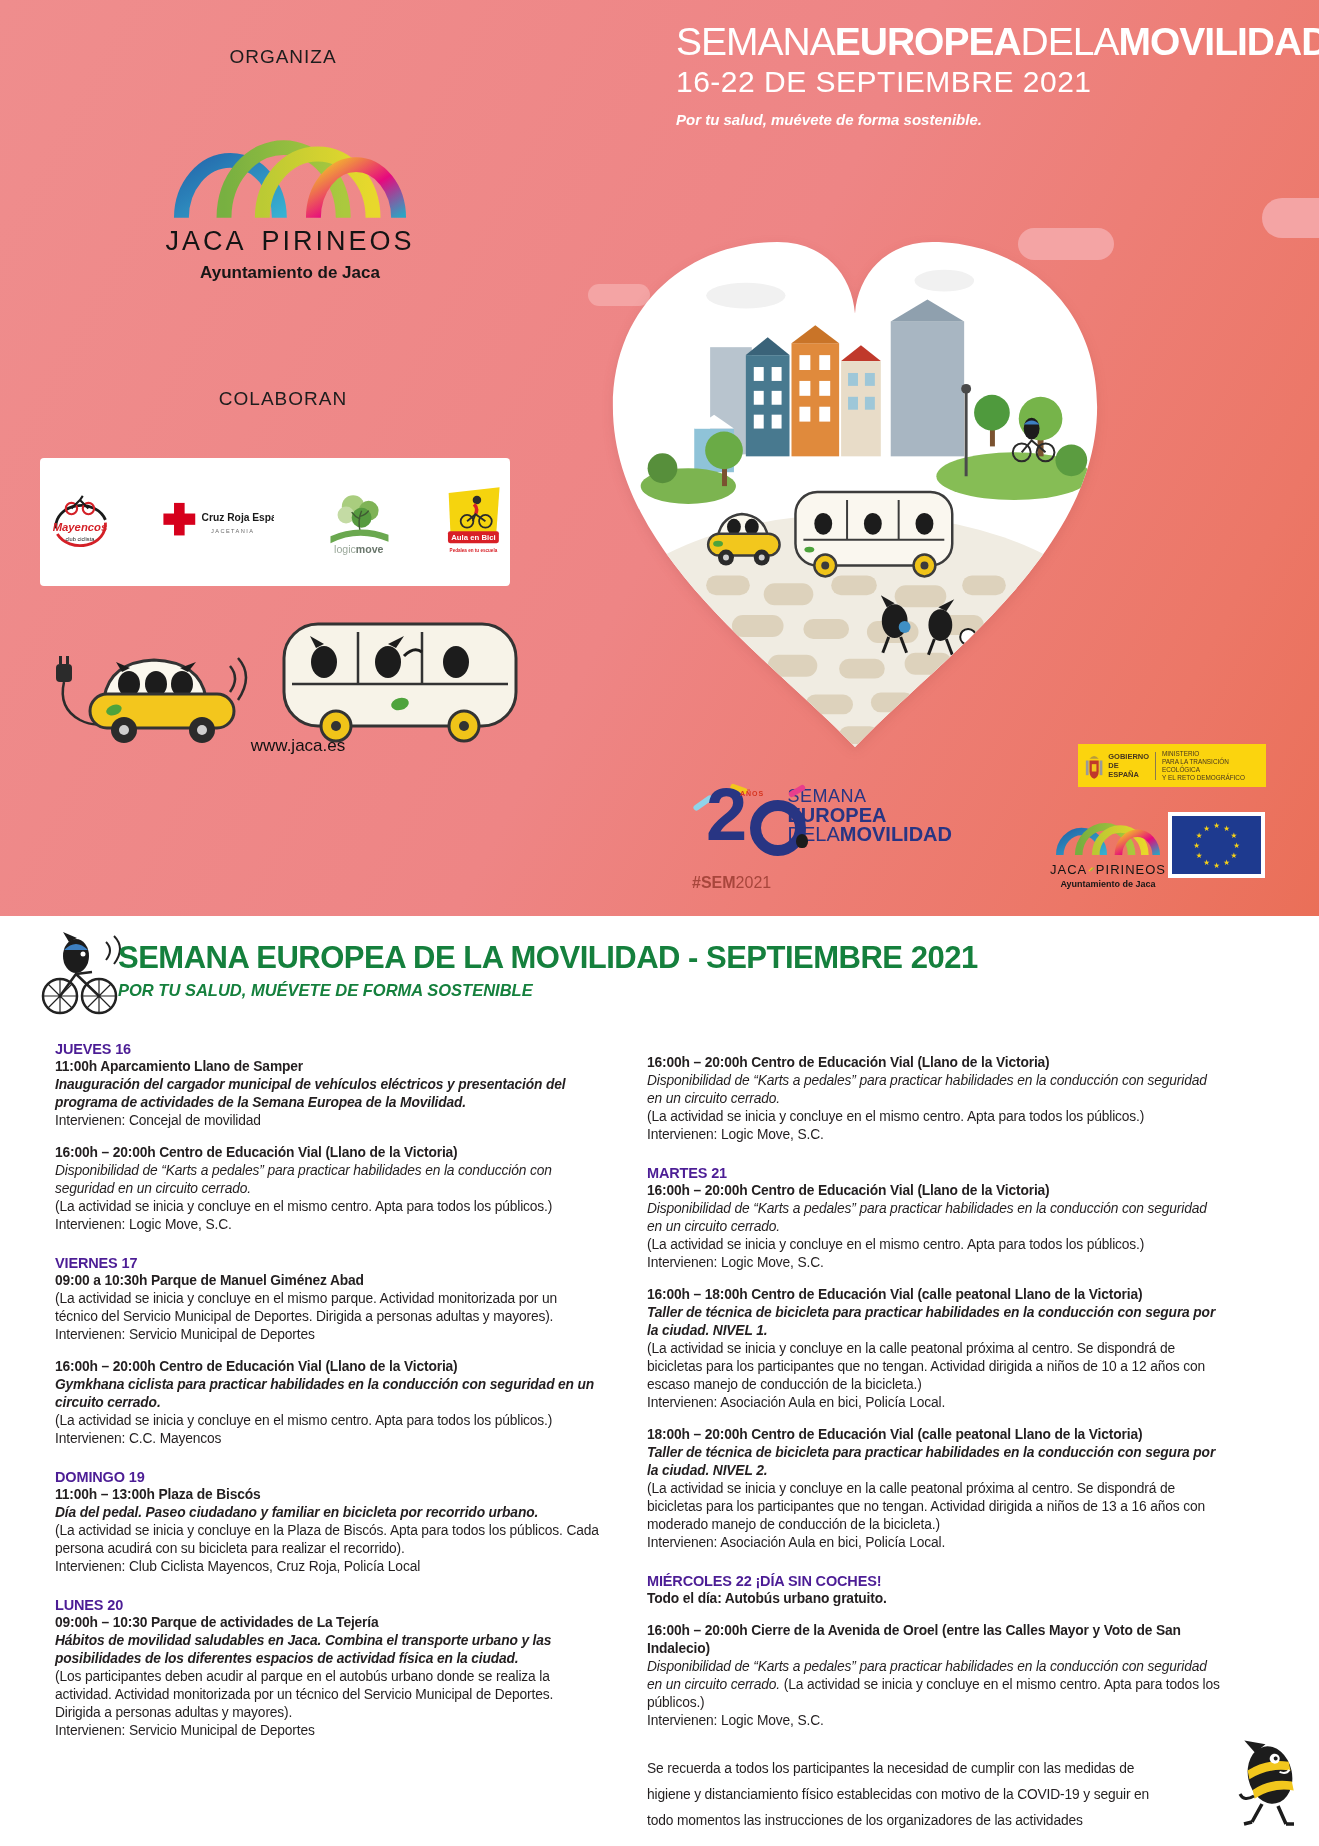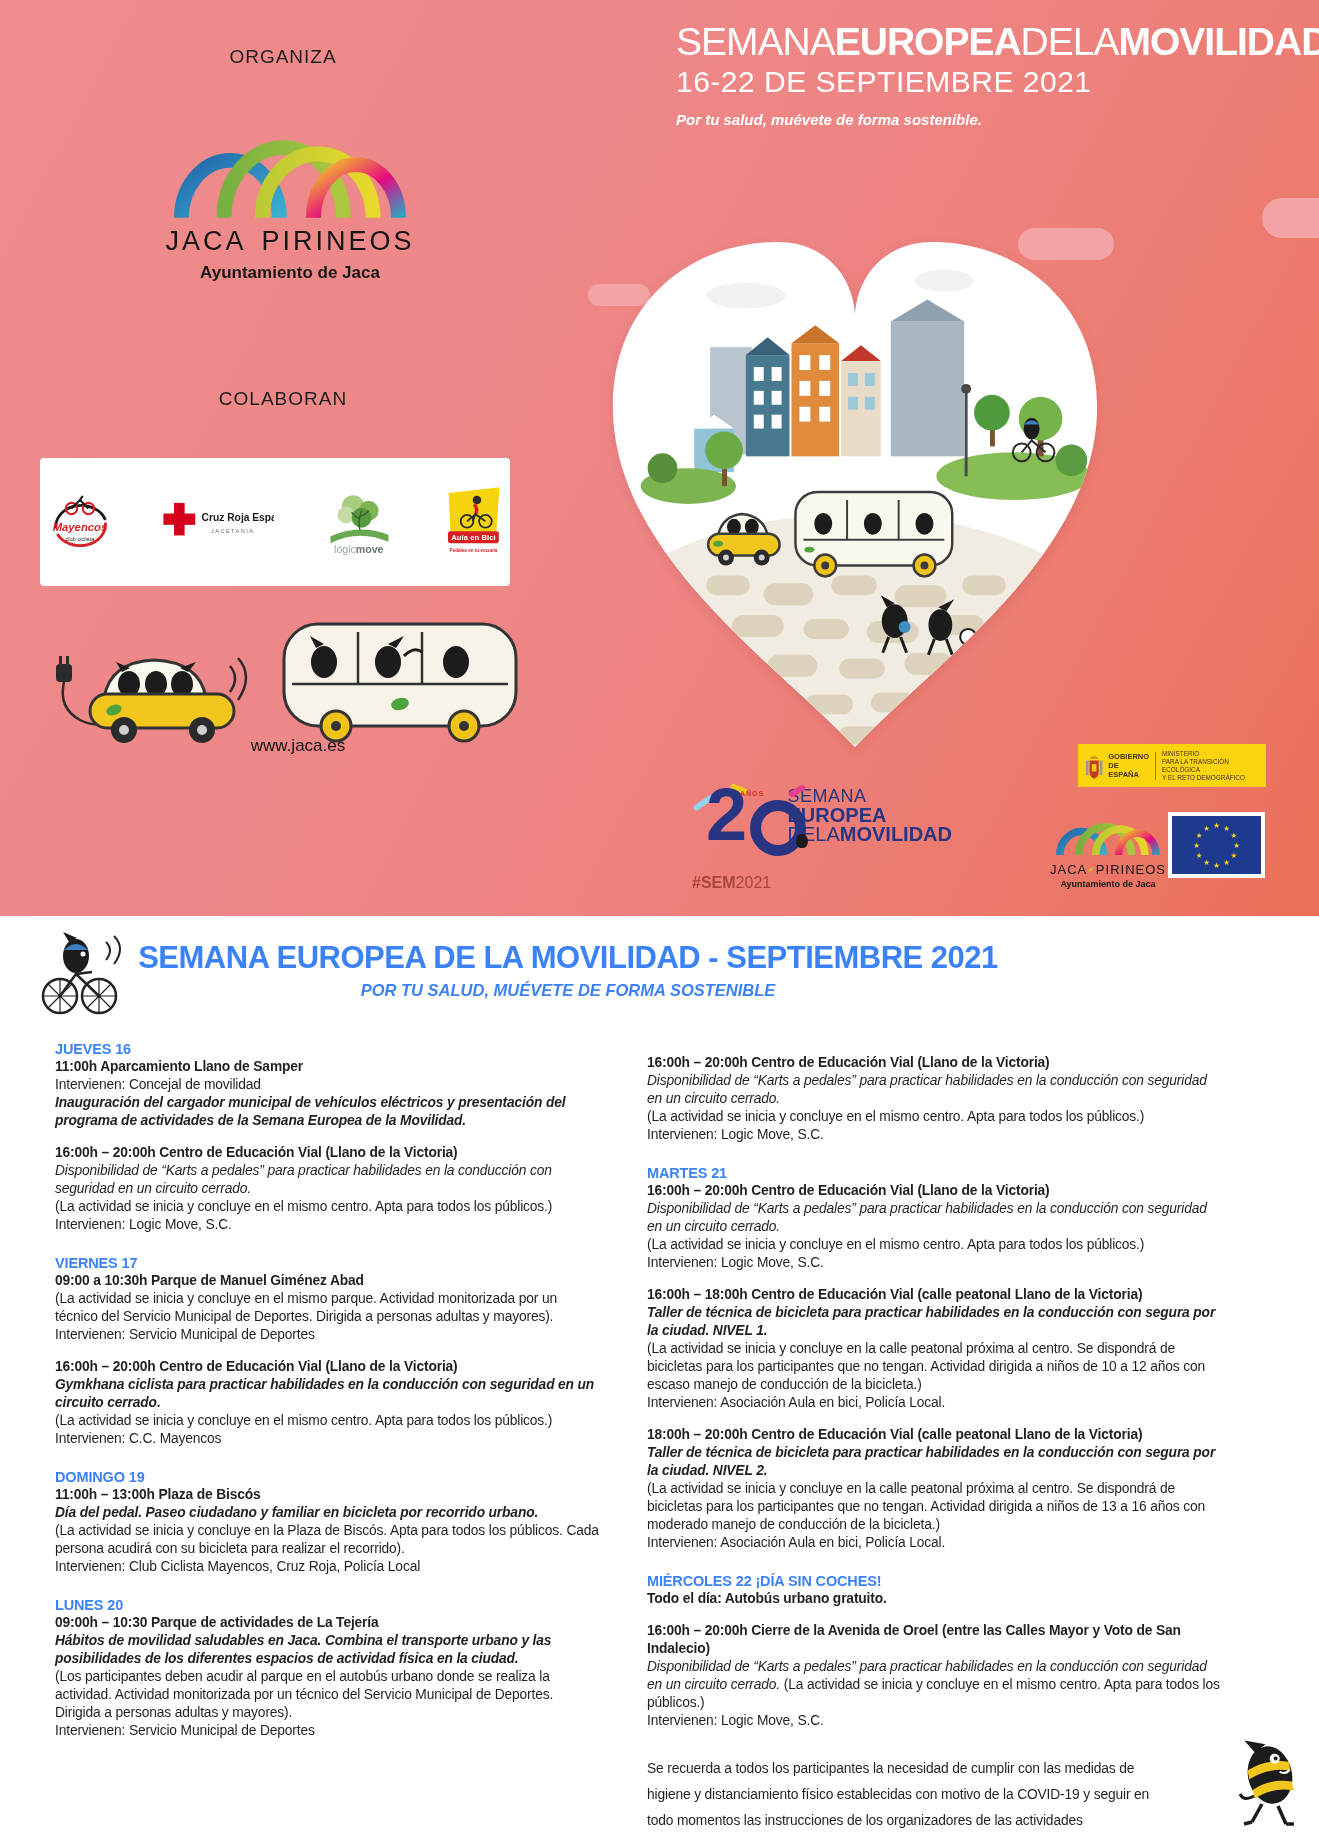--- a/index.html
+++ b/index.html
@@ -62,31 +62,31 @@
   .gob-txt1{font-size:7.5px;font-weight:bold;color:#46351f;line-height:1.2;margin-left:4px;}
   .gob-div{width:1px;height:28px;background:#8a7a50;margin:0 6px;}
   .gob-txt2{font-size:6.4px;color:#46351f;line-height:1.25;}
 
   .jaca-small{left:1050px;top:804px;width:116px;text-align:center;}
   .jaca-small .jaca-word{font-size:13px;letter-spacing:1px;gap:3px;}
   .jaca-small .dia{width:5px;height:5px;}
   .jaca-small .ayto{font-size:9px;margin-top:2px;}
 
   
-  .sched-header{left:118px;top:940px;width:900px;text-align:center;color:#3b82f6;}
+  .sched-header{left:118px;top:940px;width:900px;text-align:left;color:#15803d;}
   .sched-title{font-size:31px;font-weight:bold;letter-spacing:-.5px;}
   .sched-subtitle{font-size:16.5px;font-weight:bold;font-style:italic;margin-top:5px;}
 
   .columns{left:55px;top:1040px;width:1192px;display:flex;gap:47px;}
   .sched-col{font-size:13.8px;line-height:18px;letter-spacing:-.15px;color:#231f20;}
   .col-a{width:545px;}
   .col-b{width:575px;}
   .block{margin-top:20px;}
   .block:first-child{margin-top:0;}
-  .day{color:#3b82f6;font-weight:bold;font-size:14.5px;}
+  .day{color:#4c1d95;font-weight:bold;font-size:14.5px;}
   .event{margin-top:14px;}
   .day + .event{margin-top:0;}
   .ln-b{font-weight:bold;}
   .ln-i{font-weight:bold;font-style:italic;}
   .ln-li{font-style:italic;}
   .ln-n{font-weight:normal;}
   .covid-note{margin-top:26px;width:520px;line-height:26px;}
 
   svg text{font-family:"Liberation Sans",sans-serif;}
   .eu-star{fill:#f7d117;font-size:7.5px;text-anchor:middle;}
@@ -447,22 +447,22 @@
     <div class="sched-title">SEMANA EUROPEA DE LA MOVILIDAD - SEPTIEMBRE 2021</div>
     <div class="sched-subtitle">POR TU SALUD, MUÉVETE DE FORMA SOSTENIBLE</div>
   </div>
 
   <div class="abs columns">
     <div class="sched-col col-a" id="col-0">
         <div class="block">
           <div class="day">JUEVES 16</div>
           <div class="event">
             <div class="ln ln-b">11:00h  Aparcamiento Llano de Samper</div>
+            <div class="ln ln-i">Inauguración del cargador municipal de vehículos eléctricos y presentación del programa de actividades de la Semana Europea de la Movilidad.</div>
             <div class="ln ln-n">Intervienen: Concejal de movilidad</div>
-            <div class="ln ln-i">Inauguración del cargador municipal de vehículos eléctricos y presentación del programa de actividades de la Semana Europea de la Movilidad.</div>
           </div>
           <div class="event">
             <div class="ln ln-b">16:00h – 20:00h Centro de Educación Vial (Llano de la Victoria)</div>
             <div class="ln ln-li">Disponibilidad de “Karts a pedales” para practicar habilidades en la conducción con seguridad en un circuito cerrado.</div>
             <div class="ln ln-n">(La actividad se inicia y concluye en el mismo centro. Apta para todos los públicos.)</div>
             <div class="ln ln-n">Intervienen: Logic Move, S.C.</div>
           </div>
         </div>
         <div class="block">
           <div class="day">VIERNES 17</div>

